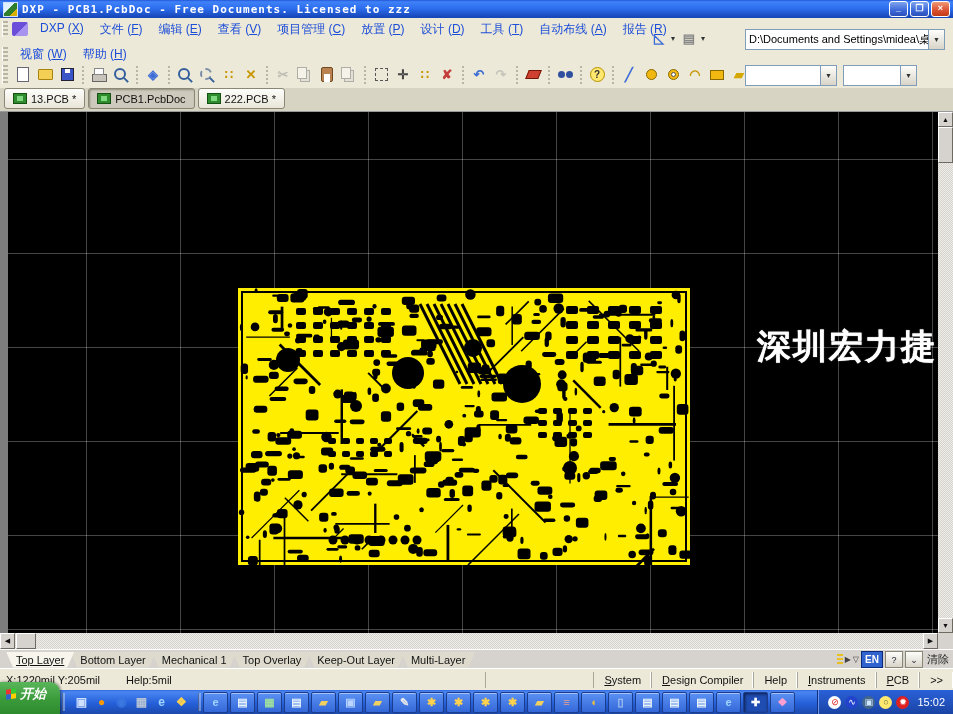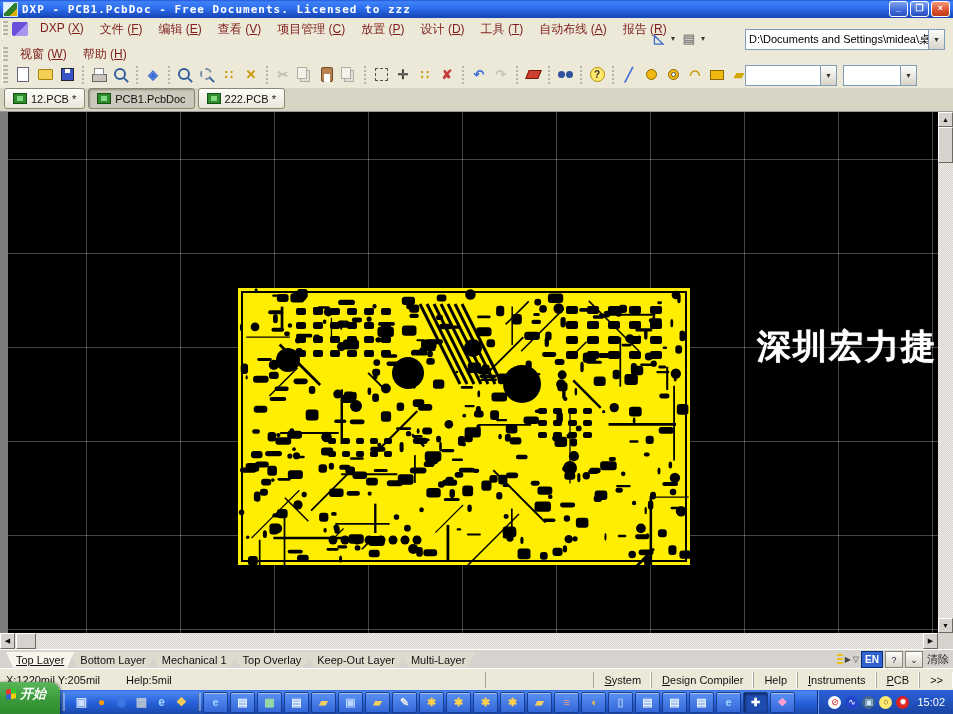--- a/index.html
+++ b/index.html
@@ -23,21 +23,21 @@
   
   .bar{position:absolute;left:0;width:953px;background:#ece9d8;display:flex;align-items:center;}
   #menu-row1{top:18px;height:22px;}
   #menu-row2{top:44px;height:21px;border-bottom:1px solid #d8d4c4;}
   #toolbar{top:61px;height:27px;border-bottom:1px solid #c6c2b2;}
   .grip{width:5px;height:70%;margin:0 4px 0 2px;
     background:repeating-linear-gradient(180deg,#b9b5a4 0 2px,#ece9d8 2px 4px);
     border-left:1px solid #fff;flex:0 0 auto;}
   .appmini{width:16px;height:14px;margin-right:4px;background:linear-gradient(135deg,#6b4fd8 0 55%,#a894f0 55%);
     border-radius:2px;flex:0 0 auto;}
-  .mi{font-size:12px;color:#7f1d1d;padding:2px 8px;white-space:nowrap;cursor:default;}
+  .mi{font-size:12px;color:#1d4ed8;padding:2px 8px;white-space:nowrap;cursor:default;}
   .tsep{width:6px;height:18px;margin:0 2px;
     background:repeating-linear-gradient(180deg,#b9b5a4 0 2px,transparent 2px 4px);
     background-size:2px 100%;background-repeat:no-repeat;background-position:2px 0;flex:0 0 auto;}
 
   
   .ti{width:20px;height:20px;display:inline-flex;align-items:center;justify-content:center;
     font-size:13px;font-weight:bold;position:relative;border:1px solid transparent;flex:0 0 auto;}
   .ti.dim{opacity:.45;filter:grayscale(.8);}
   .drop{font-size:8px;color:#333;margin:0 3px 0 1px;}
 
@@ -282,21 +282,21 @@
     <span class="cbtn">▼</span>
   </div>
   <div id="tb-combo2" class="combo">
     <span class="val"></span>
     <span class="cbtn">▼</span>
   </div>
 
   <div id="doc-tabs">
       <span class="dtab">
         <span class="chipicon"></span>
-        <span>12.PCB *</span>
+        <span>13.PCB *</span>
       </span>
       <span class="dtab active">
         <span class="chipicon"></span>
         <span>PCB1.PcbDoc</span>
       </span>
       <span class="dtab">
         <span class="chipicon"></span>
         <span>222.PCB *</span>
       </span>
     </div>

